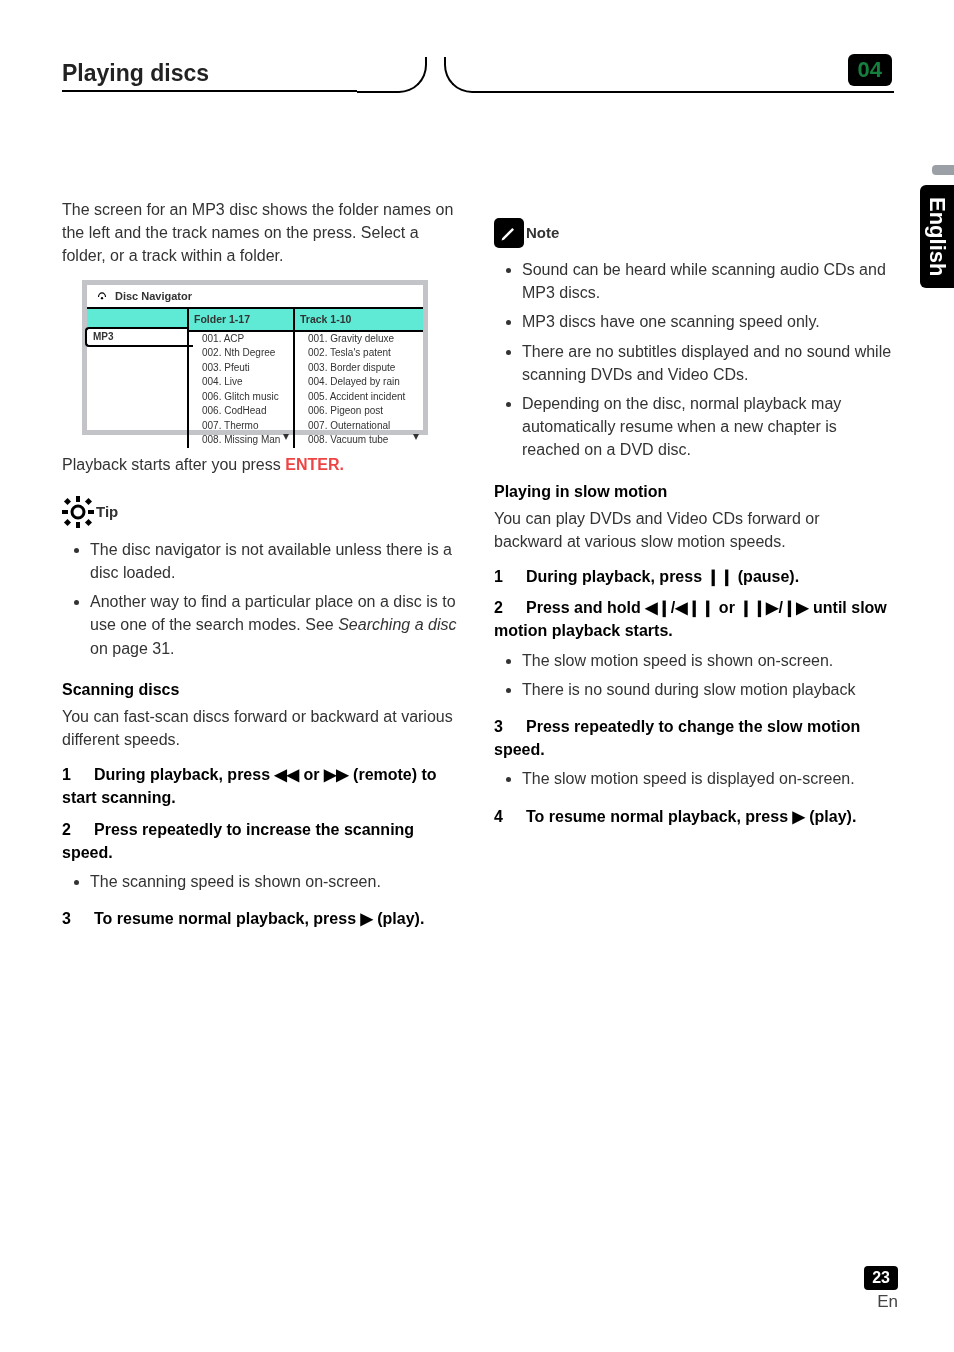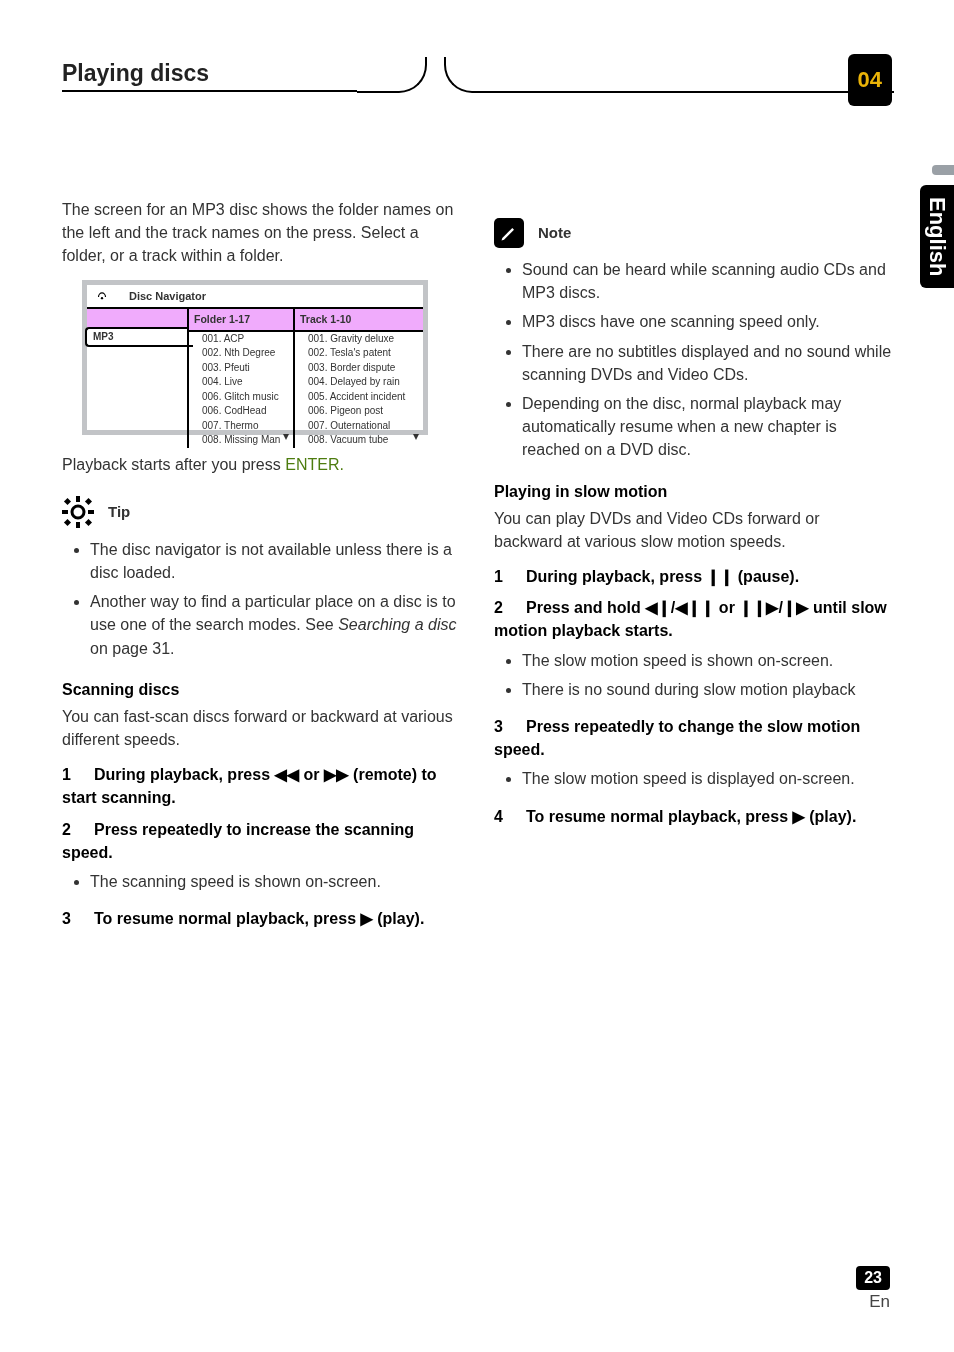--- a/index.html
+++ b/index.html
@@ -61,24 +61,24 @@
     border-left: 2px solid #000;
     border-bottom-left-radius: 28px;
     border-top: none;
     border-right: none;
   }
   .chapter-badge {
     position: absolute;
     right: 0;
     top: -6px;
     background: #000;
-    color: #eab308;
+    color: #15803d;
     font-weight: bold;
     font-size: 22px;
-    padding: 13px 10px;
+    padding: 3px 10px;
     border-radius: 6px;
   }
   .side-tab {
     position: absolute;
     right: 0;
     top: 185px;
     background: #000;
     color: #fff;
     font-weight: bold;
     font-size: 22px;
@@ -96,29 +96,29 @@
     background: #9aa0a6;
     border-radius: 4px 0 0 4px;
   }
   .cols {
     display: flex;
     gap: 34px;
   }
   .col { flex: 1; font-size: 16px; line-height: 1.45; color: #333; }
   p { margin-bottom: 12px; }
   h2 { font-size: 16px; font-weight: bold; color: #000; margin: 18px 0 4px 0; }
-  .strong { font-weight: normal; color: #4d7c0f; }
+  .strong { font-weight: bold; color: #ef4444; }
   ul { list-style: disc; padding-left: 28px; margin: 4px 0 14px 0; }
   li { margin-bottom: 6px; }
   .step { margin: 8px 0 6px 0; color:#000; }
   .step-num { font-weight: bold; display:inline-block; width: 32px; }
   .step-text { font-weight: bold; }
   .em { font-style: italic; }
 
-  .callout-row { display: flex; align-items: center; gap: 14px; margin: 20px 0 10px 0; }
+  .callout-row { display: flex; align-items: center; gap: 2px; margin: 20px 0 10px 0; }
   .gear-icon {
     width: 32px; height: 32px; position: relative;
   }
   .gear-icon svg { width: 100%; height: 100%; }
   .pencil-icon {
     width: 30px; height: 30px; background:#000; border-radius:5px;
     display:flex; align-items:center; justify-content:center;
   }
   .pencil-icon svg { width: 20px; height: 20px; }
   .callout-label { font-weight: bold; font-size: 15px; }
@@ -128,54 +128,54 @@
     border: 5px solid #c2c4c7;
     width: 346px;
     height: 155px;
     margin: 12px 0 18px 20px;
     position: relative;
     background: #fff;
     display:flex;
     flex-direction: column;
   }
   .nav-top {
-    display:flex; align-items:center; gap:20px;
+    display:flex; align-items:center; gap:6px;
     padding: 4px 8px 2px 8px;
     font-size: 11px; font-weight:bold;
   }
   .nav-body {
     flex:1; display:flex; border-top: none;
   }
   .nav-col {
     border-top: 2px solid #000;
     font-size: 10px;
     position: relative;
   }
   .nav-col.left { width: 100px; }
   .nav-col.mid { width: 106px; border-left:2px solid #000; }
   .nav-col.right { flex:1; border-left:2px solid #000; }
-  .nav-head { border-bottom:2px solid #000; padding:3px 5px; font-weight:bold; font-size:10.5px; background:#f0abfc;}
+  .nav-head { border-bottom:2px solid #000; padding:3px 5px; font-weight:bold; font-size:10.5px; background:#5eead4;}
   .nav-col.left .nav-head { border-bottom:none; height:18px; }
   .nav-cell { padding: 1px 13px; font-weight:normal; line-height:1.25; white-space:nowrap; overflow:hidden;}
   .mp3-tab {
     position:absolute; top:18px; left:-2px;
     border:2px solid #000; border-right:none;
     border-radius: 4px 0 0 4px;
     padding: 1px 10px 1px 6px;
     font-size:10px; font-weight:bold; background:#fff;
     width: 108px;
   }
   .nav-arrow {
     position:absolute; bottom:2px; right:4px; font-size:12px;
   }
   .hand-icon { width:14px; height:14px; }
 
   .pagefoot {
     position: absolute;
-    right: 64px;
+    right: 56px;
     bottom: 40px;
     text-align: right;
   }
   .pagenum-badge {
     background:#000; color:#fff; font-weight:bold;
     padding: 3px 8px; border-radius:4px; font-size:16px;
     display:inline-block;
   }
   .pagelang { font-size: 17px; color:#444; margin-top:2px; }
 

